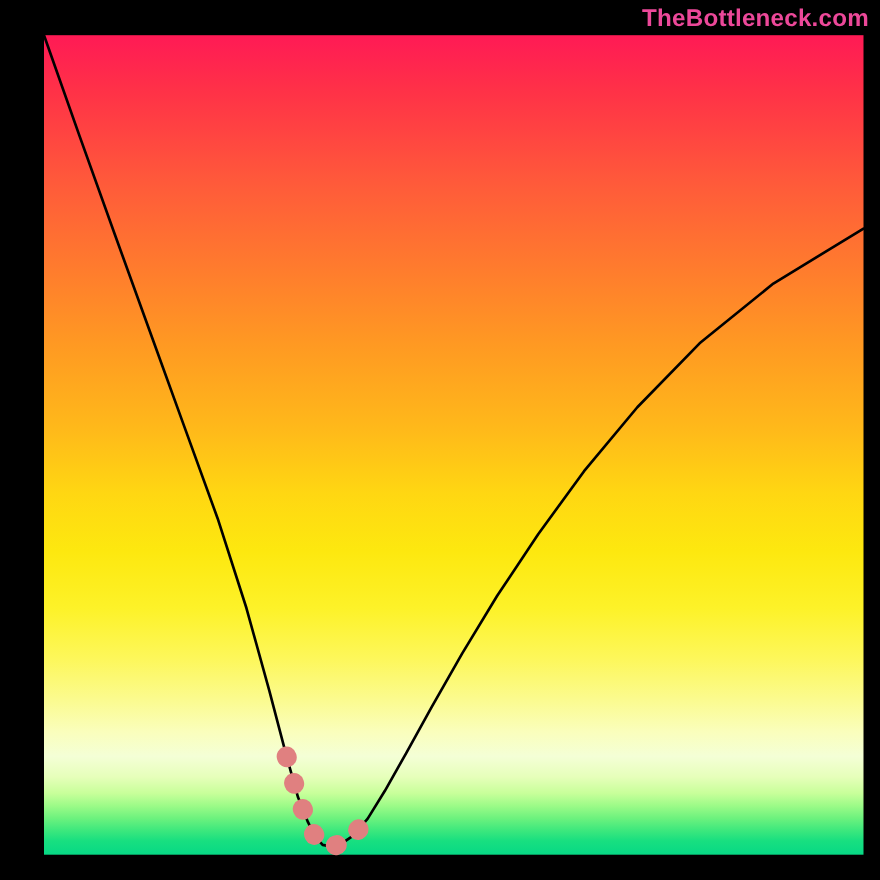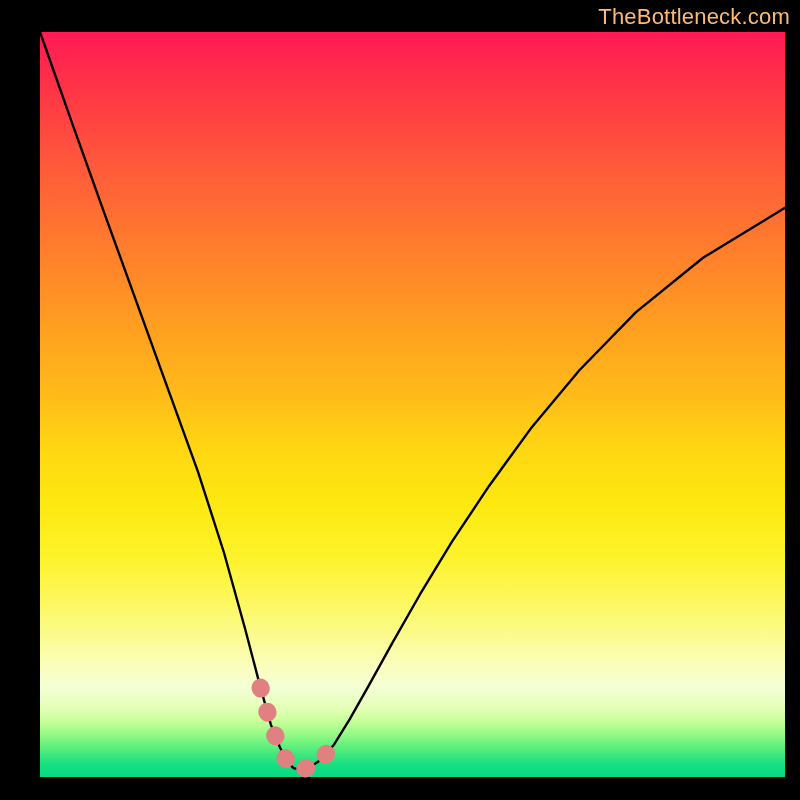--- a/index.html
+++ b/index.html
@@ -17,22 +17,22 @@
     top: 0;
     width: 800px;
     height: 800px;
     background: #000;
   }
   .watermark {
     position: absolute;
     top: 4px;
     right: 10px;
     font-size: 22px;
-    font-weight: 400;
-    color: #fdba74;
+    font-weight: 700;
+    color: #ec4899;
     letter-spacing: 0.2px;
   }
   .plot-area {
     position: absolute;
     left: 40px;
     top: 32px;
     width: 745px;
     height: 745px;
   }
   .gradient-bg {

